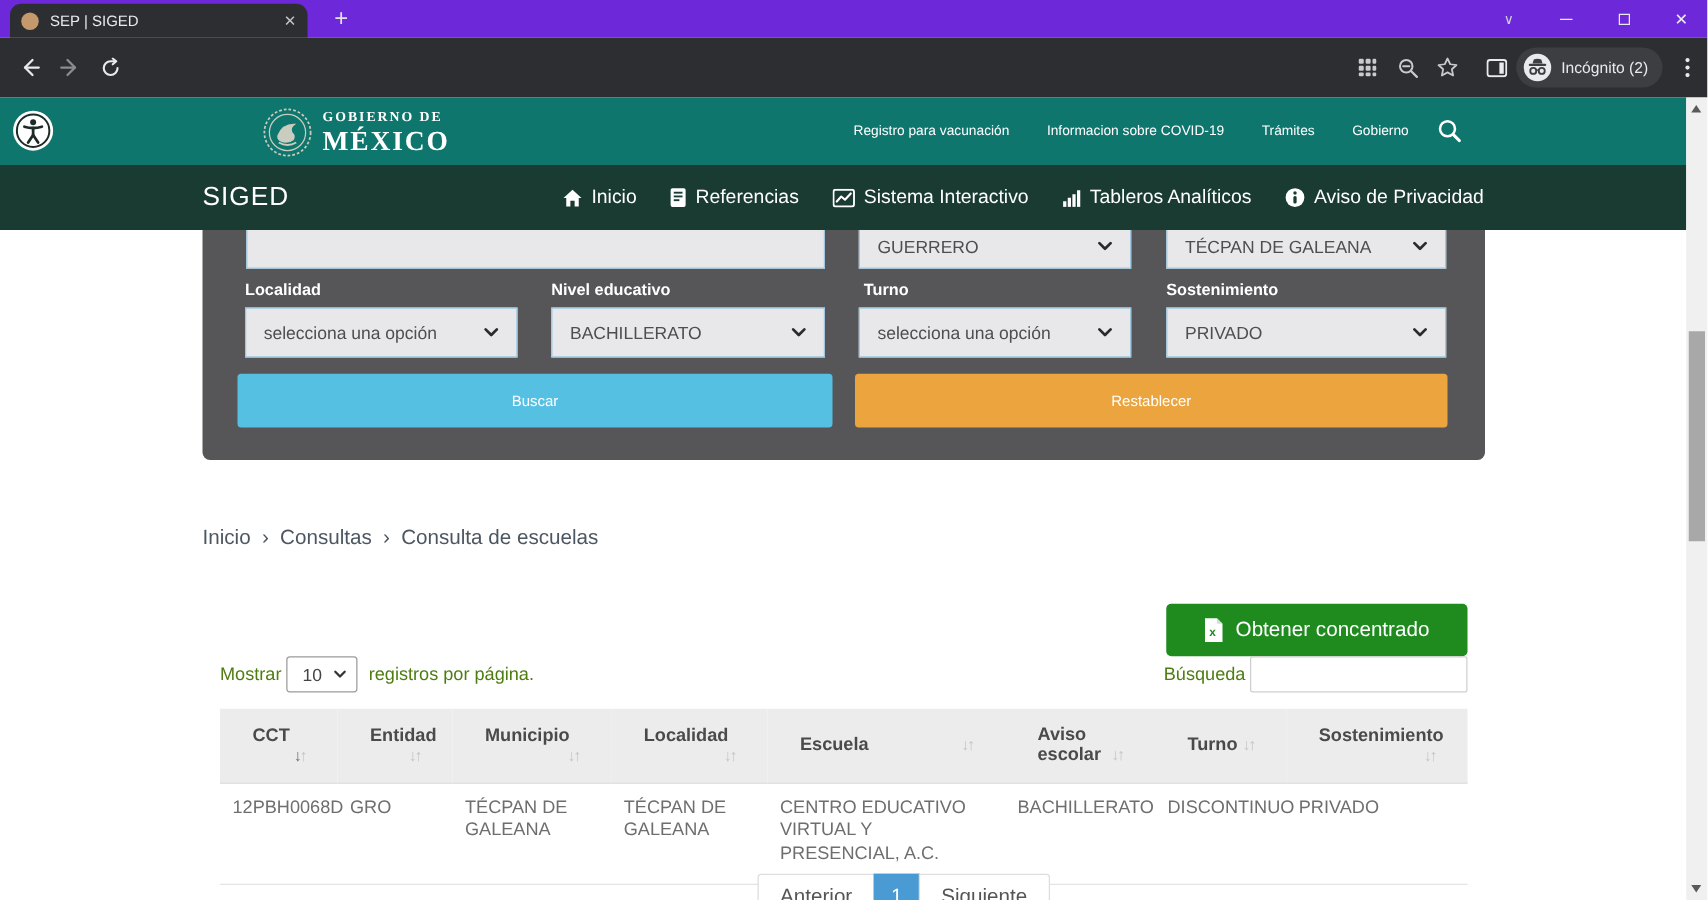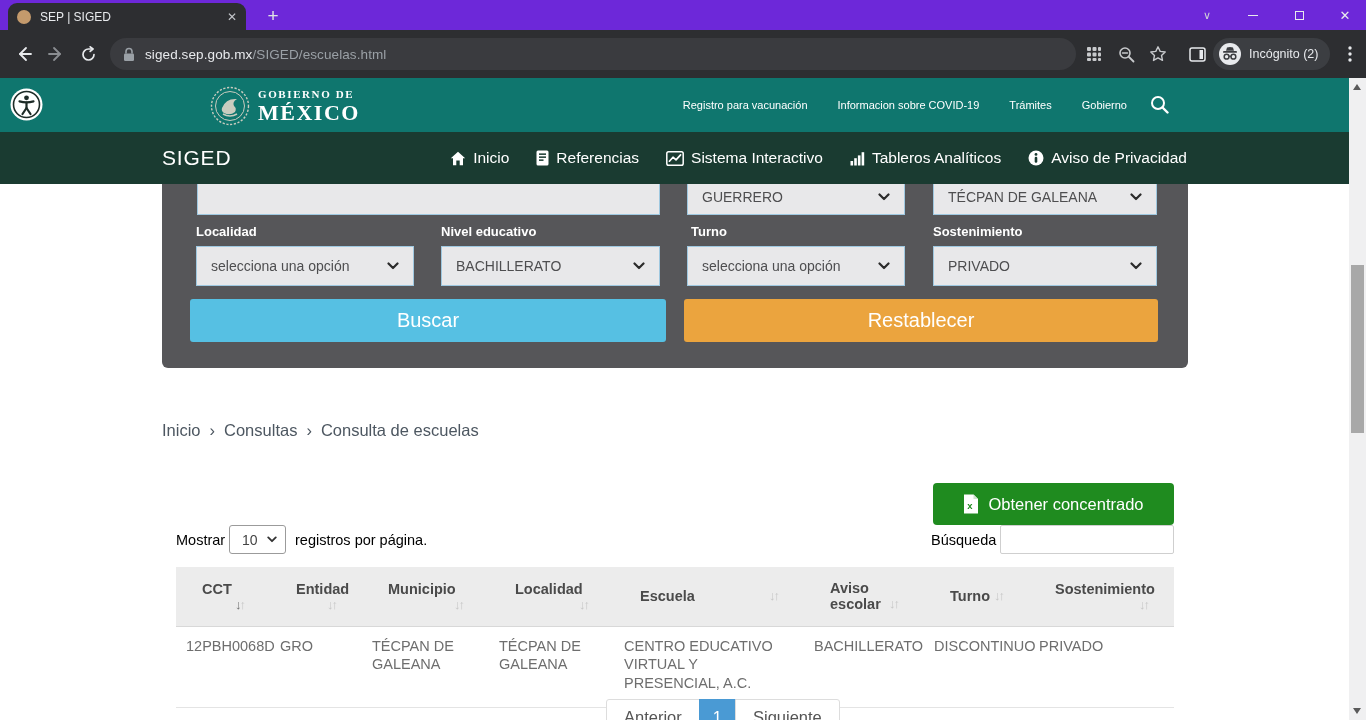--- a/index.html
+++ b/index.html
@@ -47,29 +47,29 @@
   .brand { position:absolute; left:162px; top:0; line-height:52px; font-size:21px; letter-spacing:0.8px; }
   .snav { position:absolute; right:162px; top:0; height:52px; display:flex; align-items:center; gap:27px; }
   .snav-item { display:flex; align-items:center; gap:7px; font-size:15.5px; white-space:nowrap; cursor:pointer; }
 
   
   .panel { position:absolute; left:162px; top:172px; width:1026px; height:196px; background:#565659; border-radius:6px; z-index:1; }
   .txtin { position:absolute; background:#e8e8ea; border:1px solid #9fc8e0; font-size:14px; color:#4e4e50; padding:0 12px; }
   .fsel { position:absolute; background:#e8e8ea; border:1px solid #9fc8e0; display:flex; align-items:center;
     justify-content:space-between; padding:0 14px; color:#4e4e50; font-size:14px; cursor:pointer; }
   .flabel { position:absolute; top:52px; color:#fff; font-size:13px; font-weight:bold; }
-  .fbtn { position:absolute; top:127px; height:43px; border:none; border-radius:3px; color:#fff; font-size:20px;
+  .fbtn { position:absolute; top:127px; height:43px; border:none; border-radius:3px; color:#fff; font-size:12px;
     display:flex; align-items:center; justify-content:center; cursor:pointer; font-family:inherit; }
 
   
   .crumbs { position:absolute; left:162px; top:421px; display:flex; gap:9px; font-size:16.5px; color:#4d5761; }
   .crumbs span { white-space:nowrap; }
   .export { position:absolute; left:933px; top:483px; width:241px; height:42px; background:#1f8b1f; border:none;
     border-radius:4px; color:#fff; font-size:16.5px; display:flex; align-items:center; justify-content:center; gap:9px; cursor:pointer; font-family:inherit; }
-  .ctl-txt { position:absolute; top:532px; font-size:14.5px; color:#000000; }
+  .ctl-txt { position:absolute; top:532px; font-size:14.5px; color:#4d7c0f; }
   .lensel { position:absolute; left:229px; top:525px; width:57px; height:29px; background:#fff; border:1px solid #9b9b9b;
     border-radius:3px; display:flex; align-items:center; justify-content:space-between; padding:0 8px 0 12px; font-size:14px; color:#444; cursor:pointer; }
   .searchbox { position:absolute; left:1000px; top:525px; width:174px; height:29px; border:1px solid #cfcfcf; border-radius:2px; background:#fff; padding:0 8px; font-size:14px; color:#444; }
 
   table.grid { position:absolute; left:176px; top:567px; width:998px; border-collapse:collapse; table-layout:fixed; }
   table.grid th { background:#ececec; text-align:left; font-size:14.5px; color:#4a4a4a; font-weight:bold;
     padding:10px 26px; vertical-align:middle; border-bottom:1px solid #d8d8d8; height:59px; cursor:pointer; }
   table.grid td { font-size:14.5px; color:#6e6e6e; padding:10px 10px 14px; vertical-align:top;
     border-bottom:1px solid #e4e4e4; line-height:1.3; }
   .sort { float:right; font-size:13px; letter-spacing:-2px; color:#c6c6c6; margin-left:4px; }
@@ -125,27 +125,20 @@
     <svg width="18" height="18" viewBox="0 0 18 18">
         <path d="M7 3 L13 9 L7 15" stroke="#8a8d91" stroke-width="1.8" fill="none" stroke-linecap="round" stroke-linejoin="round"></path>
         <path d="M13 9 H2" stroke="#8a8d91" stroke-width="1.8" stroke-linecap="round"></path>
       </svg>
   </div>
   <div class="tb-ic" style="left:76px;">
     <svg width="17" height="17" viewBox="0 0 17 17">
         <path d="M14 8.5 A5.5 5.5 0 1 1 8.5 3 H12" stroke="#e8eaed" stroke-width="1.7" fill="none" stroke-linecap="round"></path>
         <path d="M10.2 0.8 L13 3 L10.2 5.4" stroke="#e8eaed" stroke-width="1.7" fill="none" stroke-linecap="round" stroke-linejoin="round"></path>
       </svg>
-  </div>
-  <div class="omnibox">
-    <svg width="12" height="15" viewBox="0 0 12 15">
-        <rect x="1" y="6.5" width="10" height="7.5" rx="1.2" fill="#9aa0a6"></rect>
-        <path d="M3 6.5 V4.5 A3 3 0 0 1 9 4.5 V6.5" stroke="#9aa0a6" stroke-width="1.6" fill="none"></path>
-      </svg>
-    <span class="url"><span class="dom">siged.sep.gob.mx</span><span class="path">/SIGED/escuelas.html</span></span>
   </div>
   <div class="tb-ic" style="left:1082px;">
     <svg width="16" height="16" viewBox="0 0 16 16">
         <g fill="#c8cacd">
           <rect x="1" y="1" width="4" height="4" rx="1"></rect>
           <rect x="6.5" y="1" width="4" height="4" rx="1"></rect>
           <rect x="1" y="6.5" width="4" height="4" rx="1"></rect>
           <rect x="6.5" y="6.5" width="4" height="4" rx="1"></rect>
           <rect x="12" y="1" width="3" height="4" rx="1"></rect>
           <rect x="1" y="12" width="4" height="3" rx="1"></rect>

